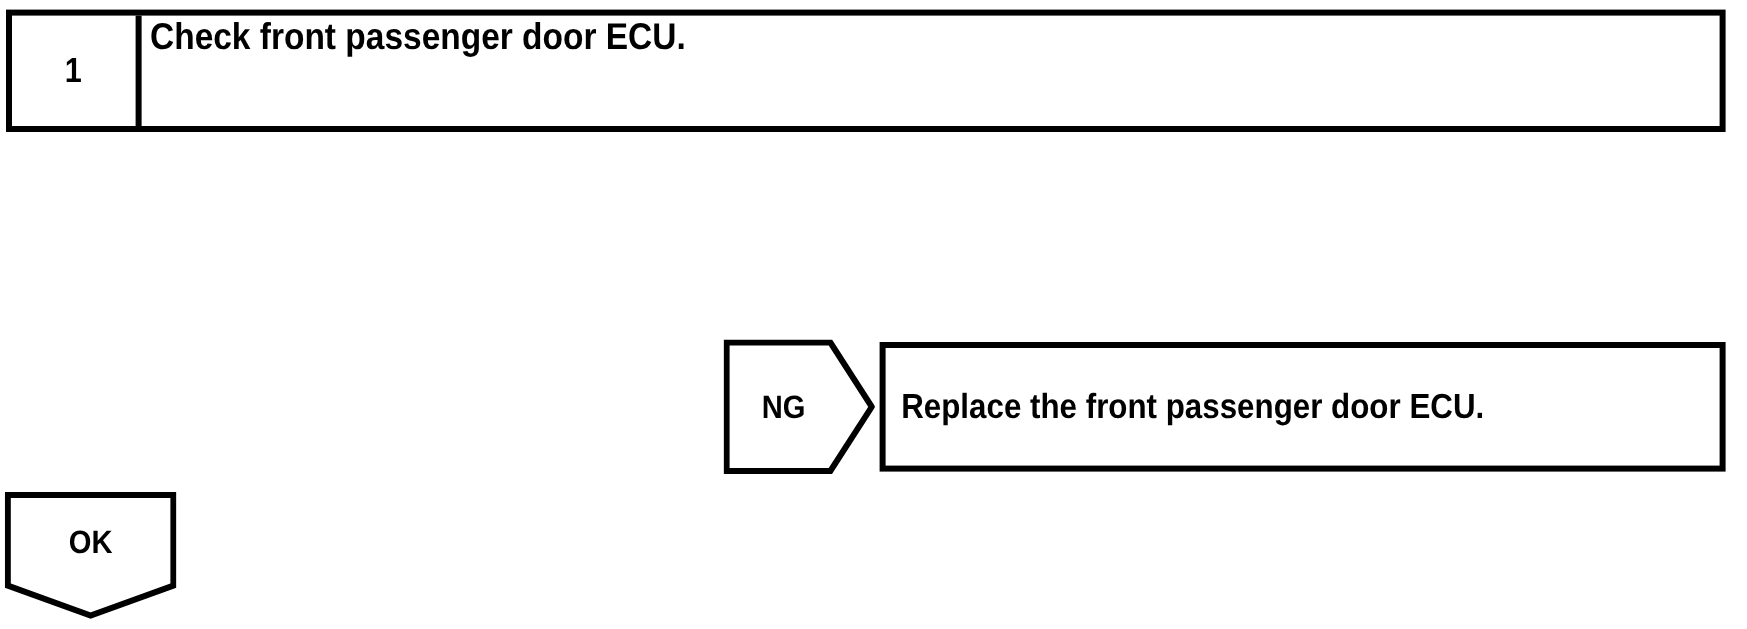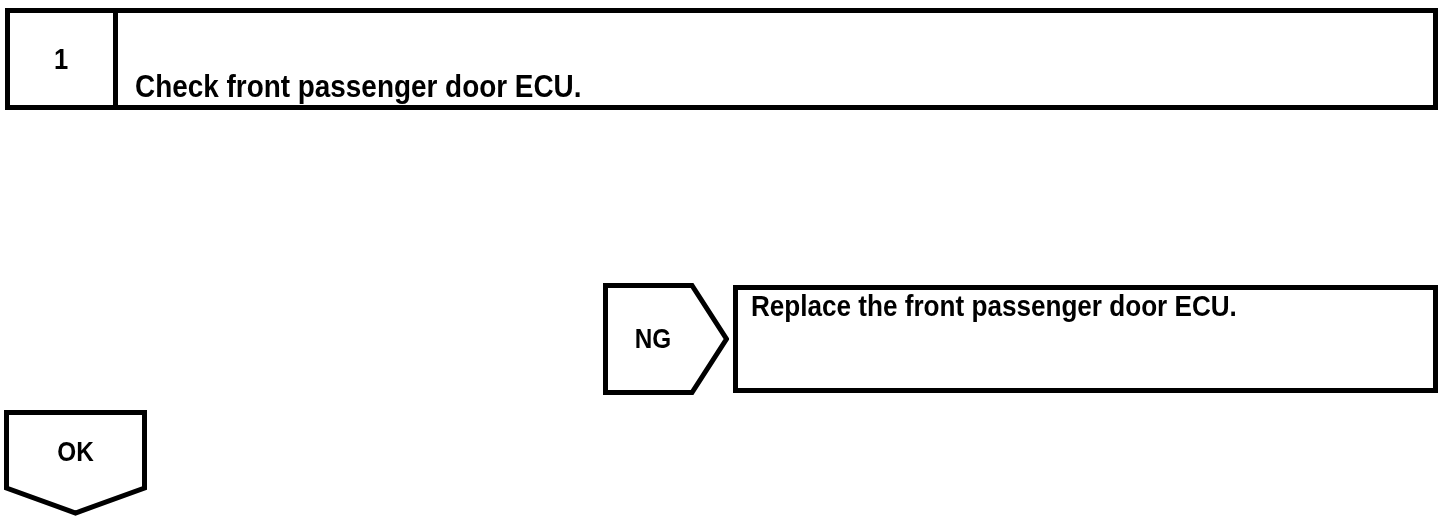--- a/index.html
+++ b/index.html
@@ -43,22 +43,22 @@
   .step-num {
     font-size: 29px;
     font-weight: bold;
     letter-spacing: 0px;
     transform: scaleX(0.88);
     transform-origin: center;
   }
   .step-title-cell {
     flex: 1;
     display: flex;
-    align-items: flex-end;
-    padding-left: 17px;
+    align-items: flex-start;
+    padding-left: 7px;
   }
   .step-title {
     font-size: 31px;
     font-weight: bold;
     white-space: nowrap;
     transform: scaleX(0.90);
     transform-origin: left center;
   }
 
   
@@ -117,21 +117,21 @@
   .result-box {
     position: absolute;
     left: 733px;
     top: 285px;
     width: 705px;
     height: 108px;
     box-sizing: border-box;
     border: 5px solid #000;
     background: #fff;
     display: flex;
-    align-items: flex-start;
+    align-items: center;
     padding-left: 13px;
   }
   .result-text {
     font-size: 29px;
     font-weight: bold;
     white-space: nowrap;
     transform: scaleX(0.90);
     transform-origin: left center;
   }
 

